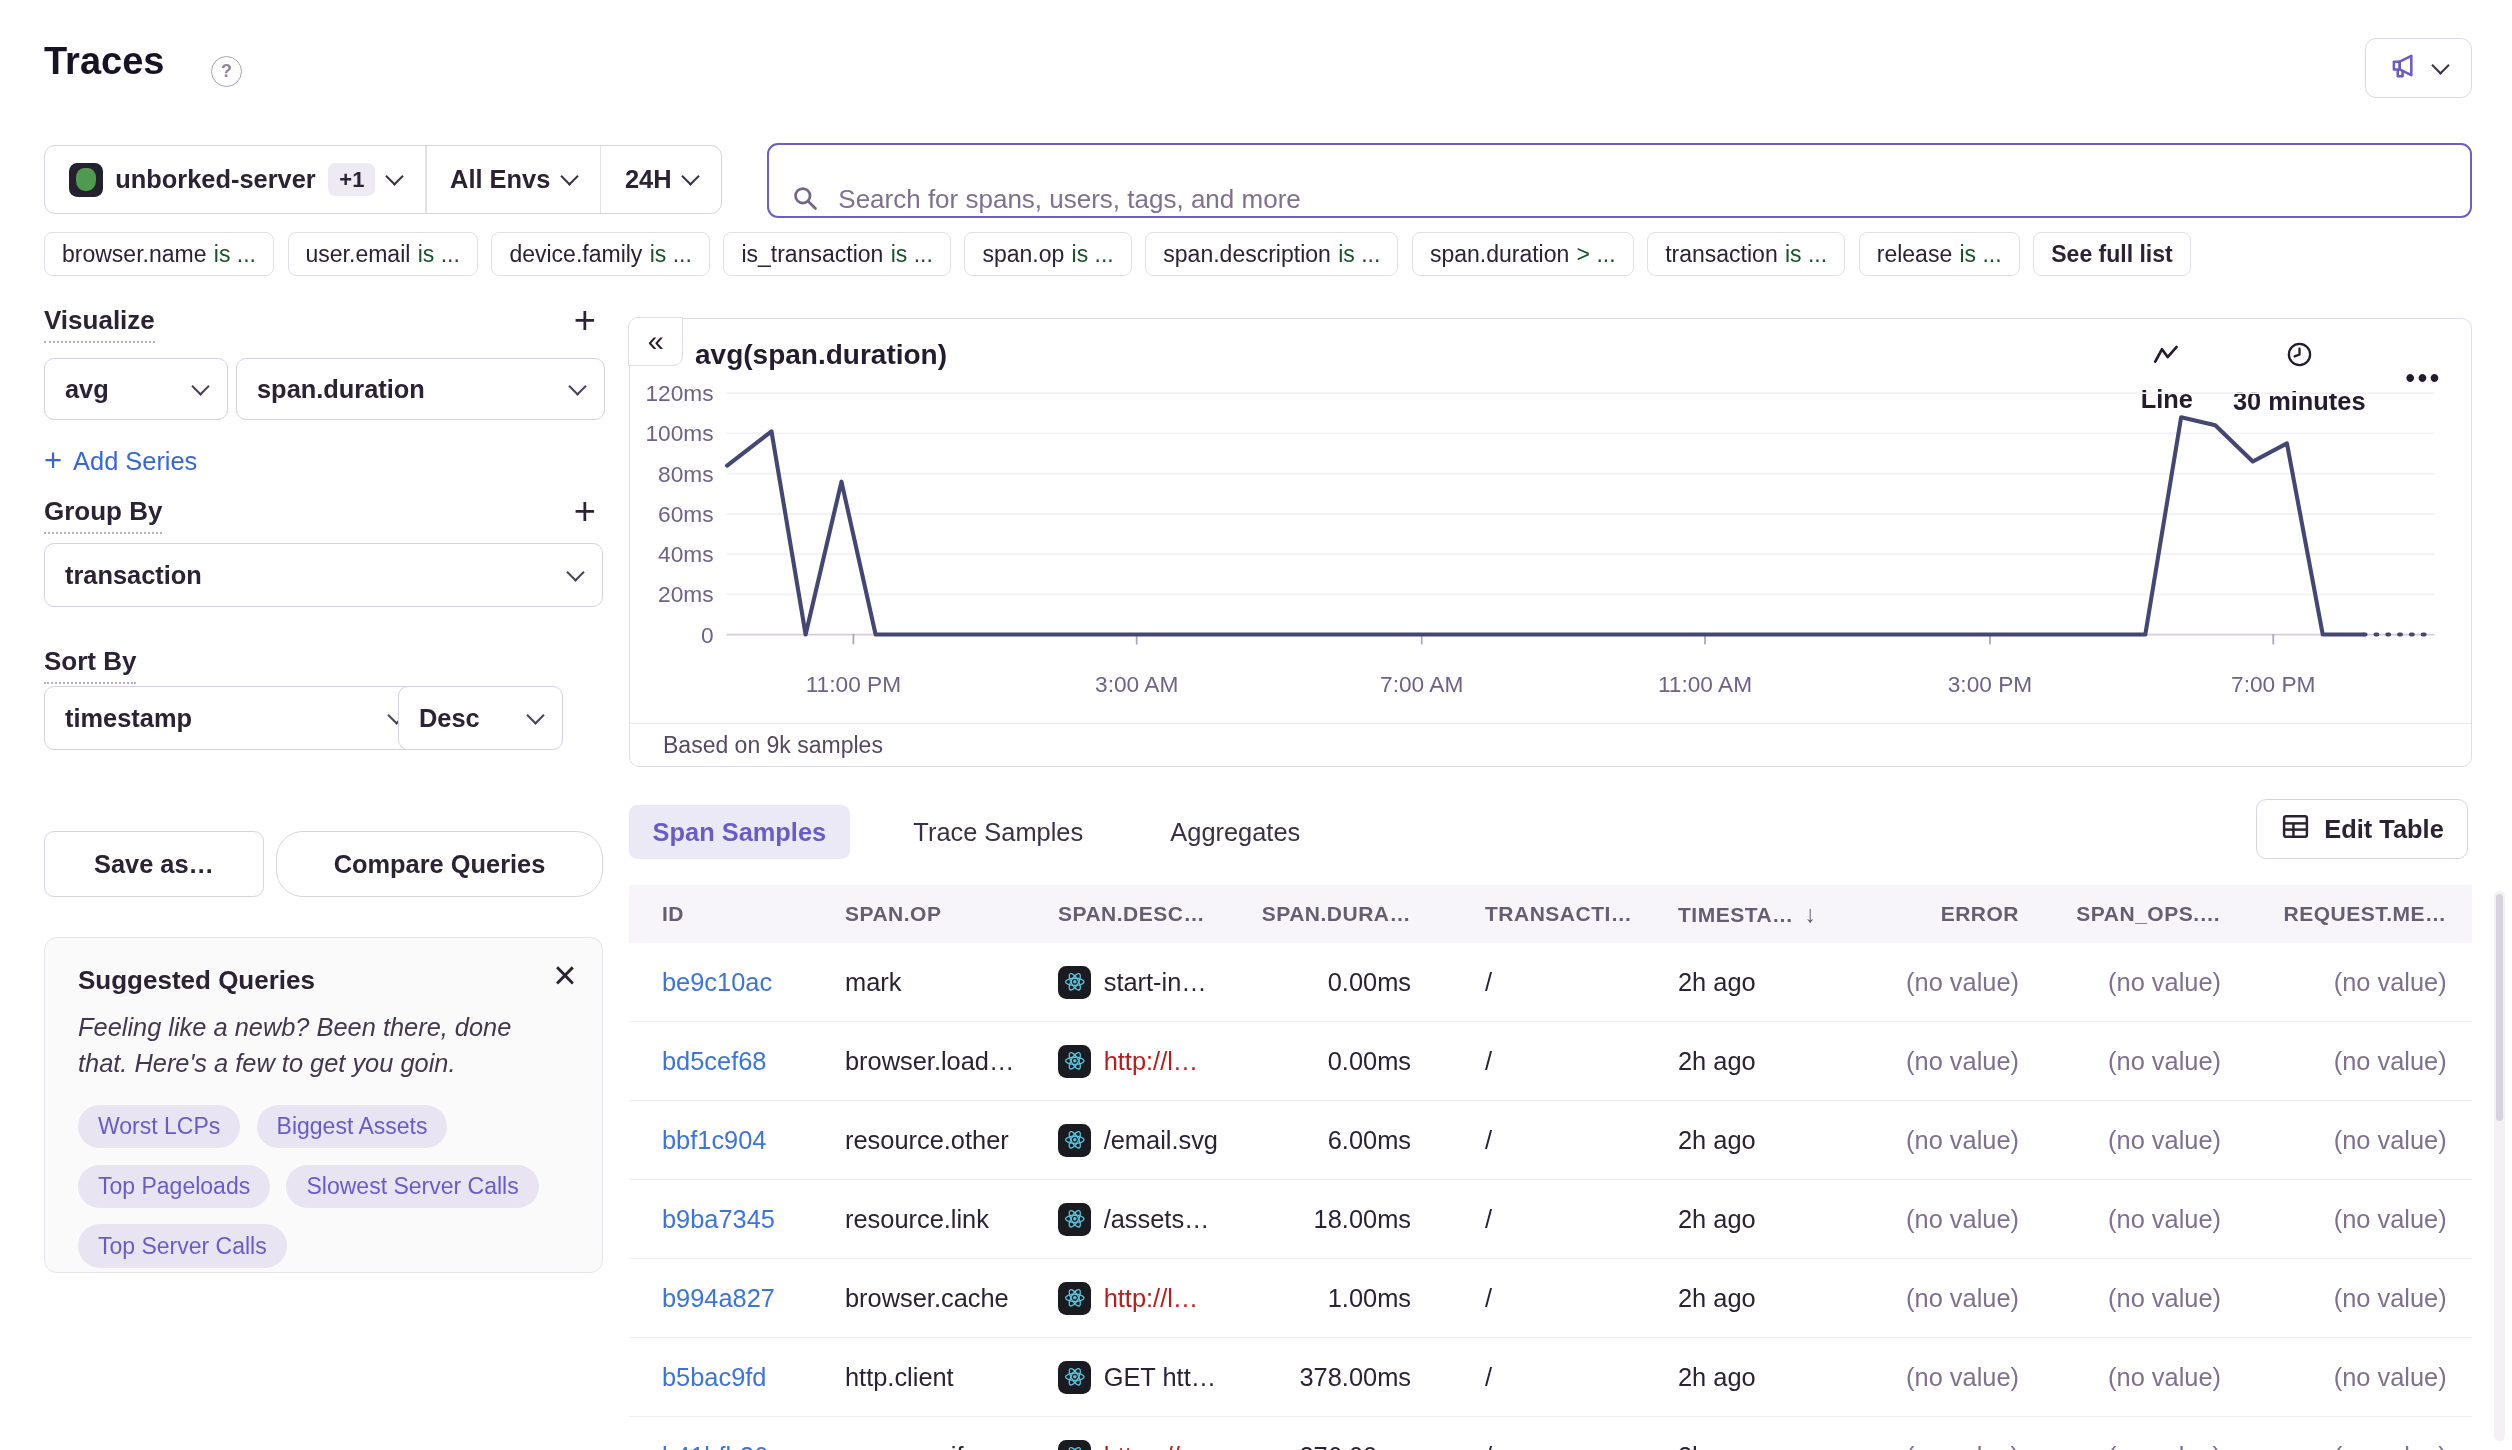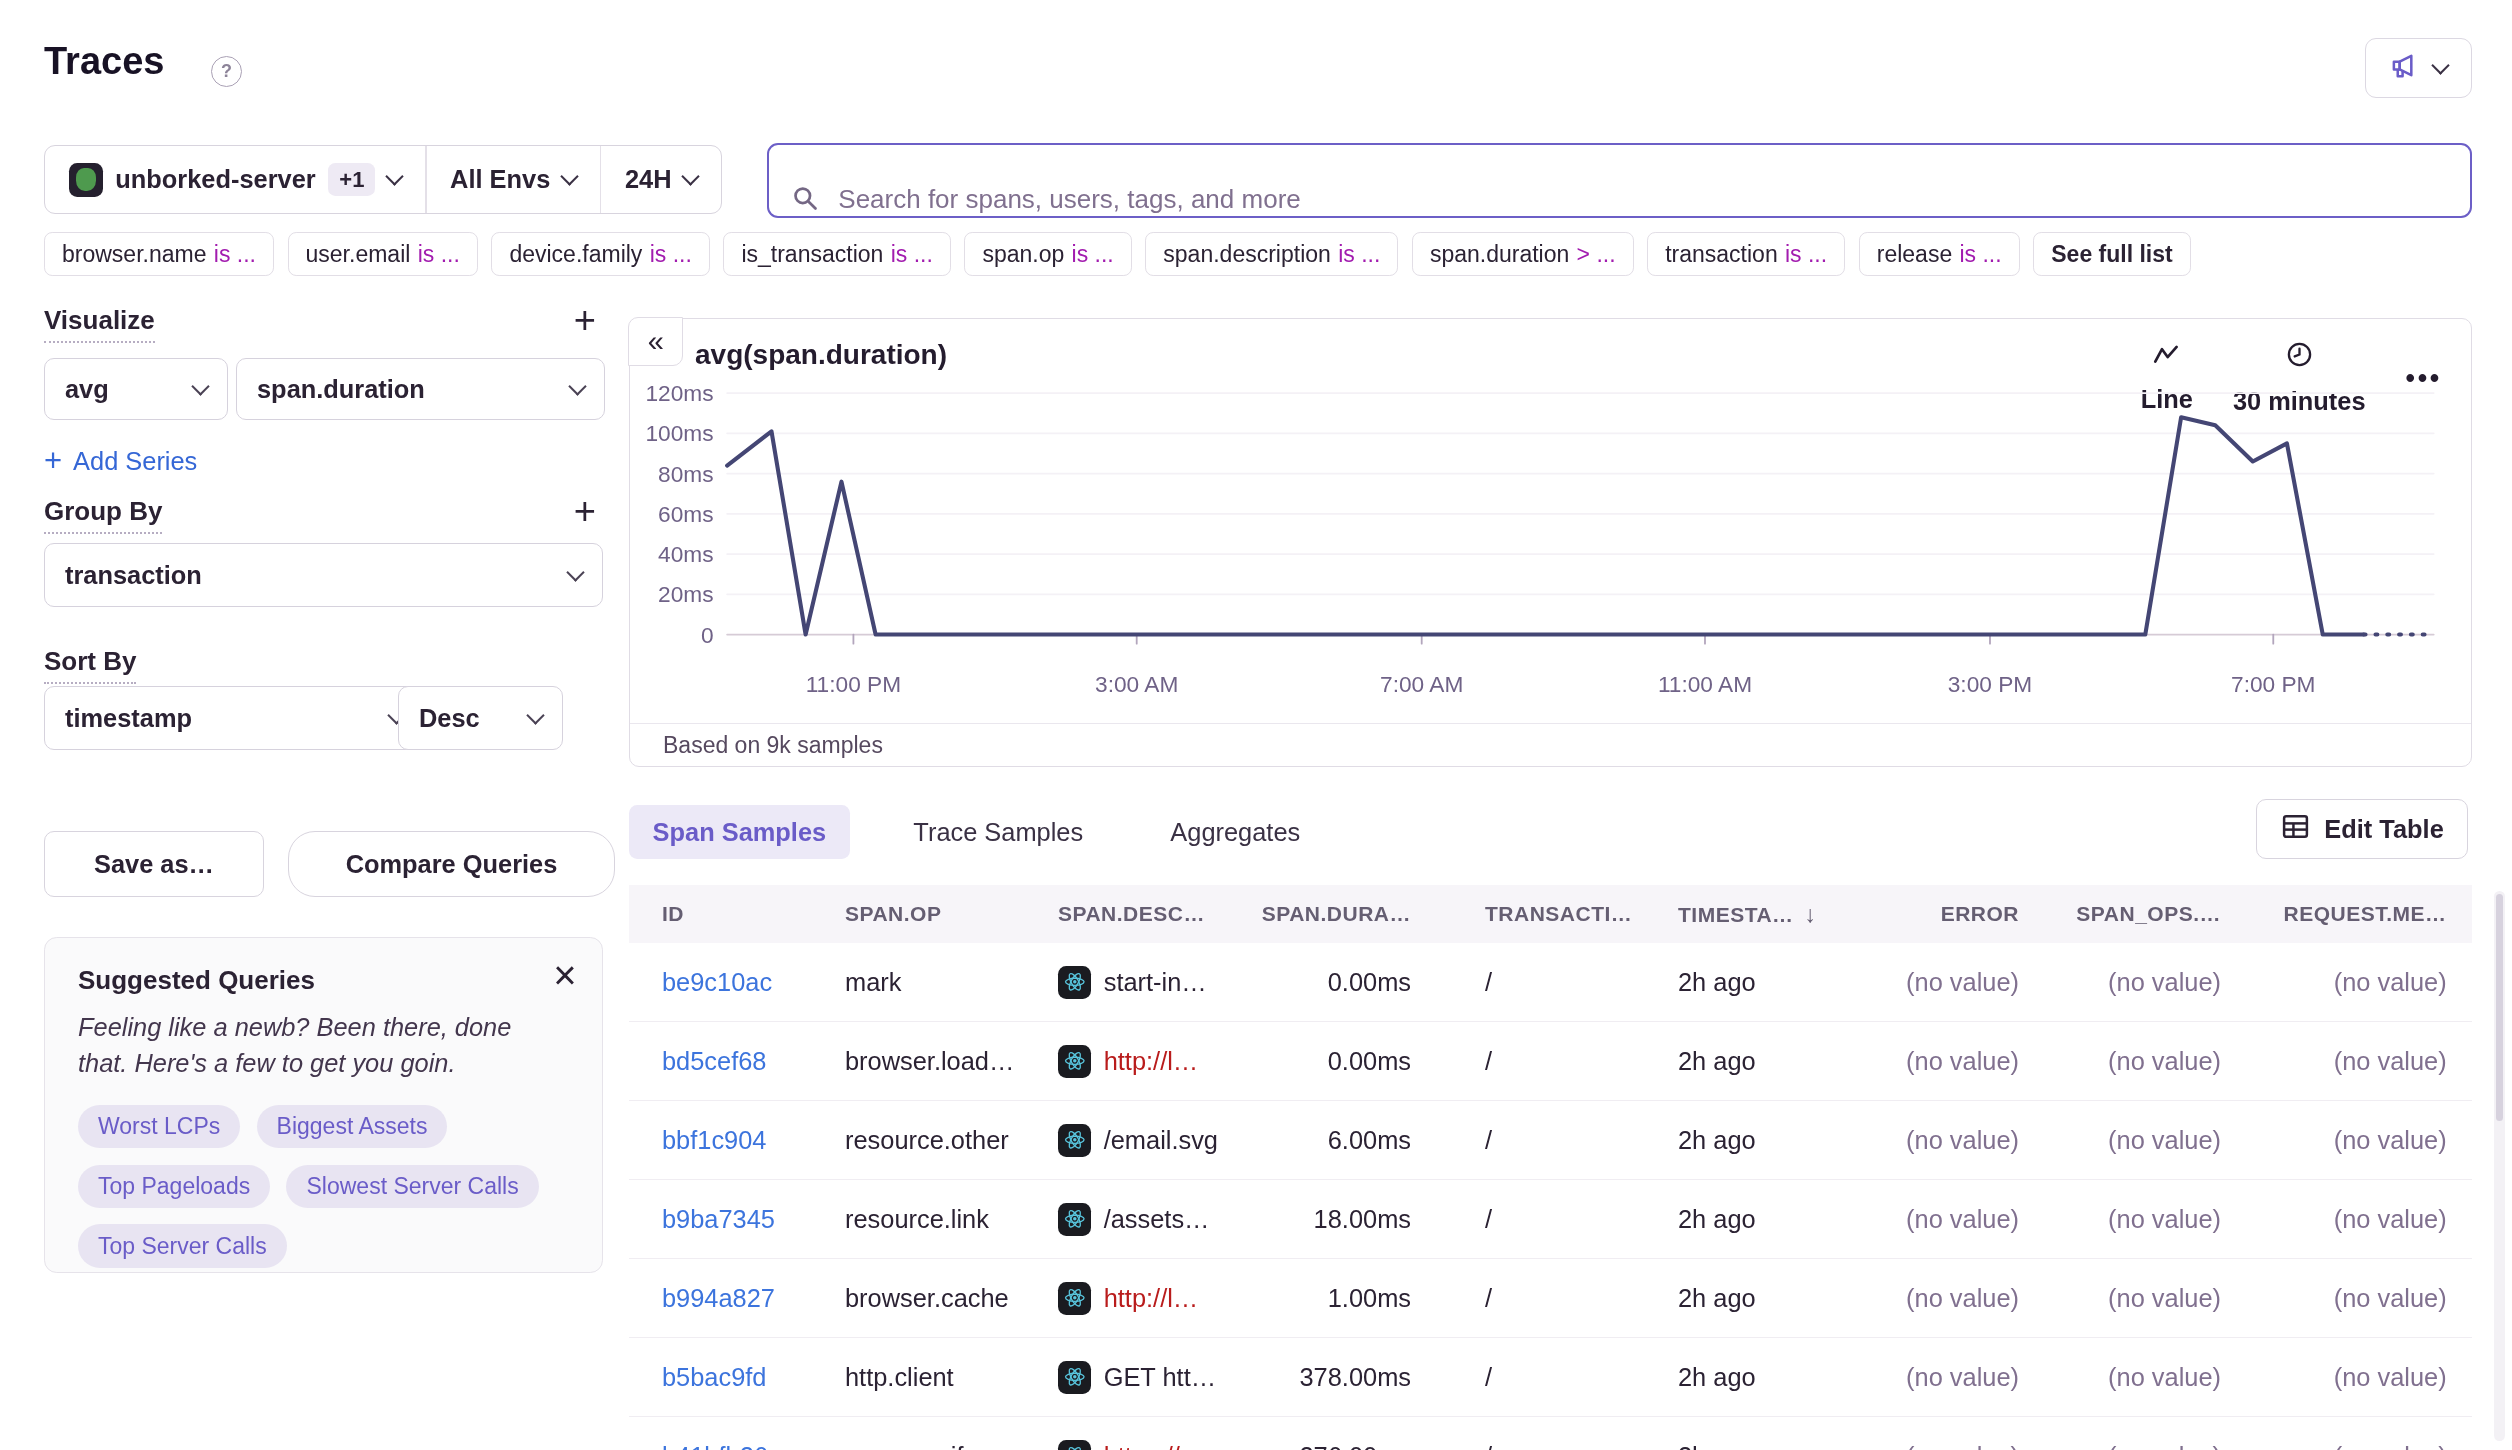--- a/index.html
+++ b/index.html
@@ -23,21 +23,21 @@
   .plus-badge{background:#eeeaf4;border-radius:7.3px;padding:3.6px 11px;font-size:22px;font-weight:bold;color:#2b2233;}
   .searchbox{position:absolute;left:767px;right:40px;top:143px;height:71px;border:2.7px solid #6c5fc7;
     border-radius:11px;background:#fff;display:flex;align-items:flex-end;padding:0 22px;gap:16.3px;}
   .searchbox input{border:none;outline:none;flex:1;font-size:26px;font-family:inherit;color:#2b2233;background:transparent;}
   .searchbox input::placeholder{color:#80708f;}
   
   .chips{position:absolute;left:44px;top:232px;right:40px;display:flex;gap:13.6px;}
   .chip{height:42px;border:1.8px solid #e2dee6;border-radius:8.2px;background:#fff;display:flex;align-items:center;
     padding:0 17px;font-size:23px;white-space:nowrap;cursor:pointer;}
   .chip .k{color:#2b2233;}
-  .chip .o{color:#a21caf;margin-left:7.3px;}
+  .chip .o{color:#14532d;margin-left:7.3px;}
   .chip.full{font-weight:bold;color:#2b2233;}
   
   .sidebar{position:absolute;left:44px;top:305px;width:561px;height:998px;}
   .sec-head{position:absolute;left:0;right:0;height:36px;}
   .sec-head .t{display:inline-block;font-size:26px;font-weight:bold;border-bottom:2.7px dotted #b6adc2;padding-bottom:4.5px;}
   .sec-head .plus{position:absolute;right:9px;top:-3.6px;font-size:38px;font-weight:300;color:#2b2233;line-height:1;cursor:pointer;}
   .select{position:absolute;height:60px;border:1.8px solid #d6d2dd;border-radius:10px;background:#fff;
     display:flex;align-items:center;justify-content:space-between;padding:0 20px;font-size:25.4px;font-weight:bold;cursor:pointer;}
   .select .chev{border-color:#4a4254;border-width:2.3px;}
   .add-series{position:absolute;left:0;color:#3567d6;font-size:25.4px;display:flex;gap:11px;align-items:center;cursor:pointer;}
@@ -210,21 +210,21 @@
       <span>timestamp</span>
       <span class="chev"></span>
     </div>
     <div class="select" style="left:354px;top:381px;width:123px;height:62px;">
       <span>Desc</span>
       <span class="chev"></span>
     </div>
     <div class="btn" style="position:absolute;left:0;top:526px;width:218px;height:64px;">
       <span>Save as…</span>
     </div>
-    <div class="btn" style="position:absolute;left:244px;top:526px;width:325px;height:64px;border-radius:27px;">
+    <div class="btn" style="position:absolute;left:232px;top:526px;width:325px;height:64px;border-radius:27px;">
       <span>Compare Queries</span>
     </div>
     <div class="suggested">
       <div class="hd">Suggested Queries</div>
       <div class="close">×</div>
       <div class="body">Feeling like a newb? Been there, done that. Here's a few to get you goin.</div>
       <div class="sq-pills" id="sq-pills">
           <span class="sq-pill">Worst LCPs</span>
           <span class="sq-pill">Biggest Assets</span>
           <span class="sq-pill">Top Pageloads</span>

